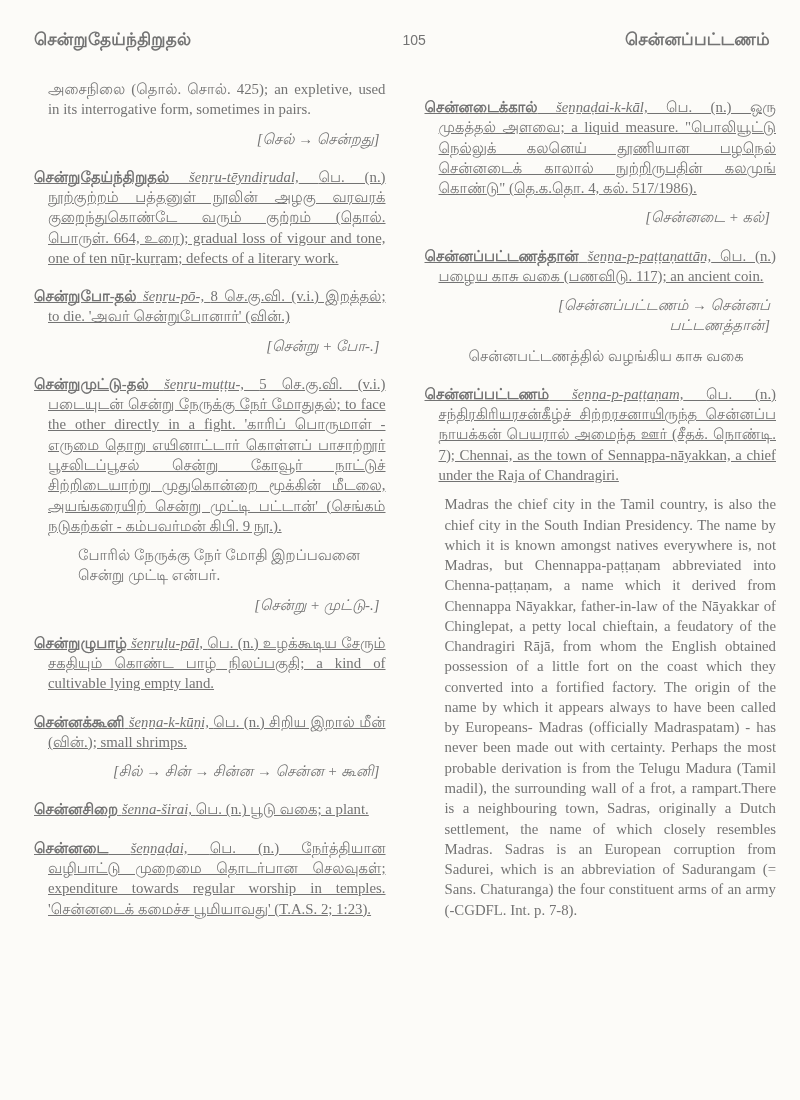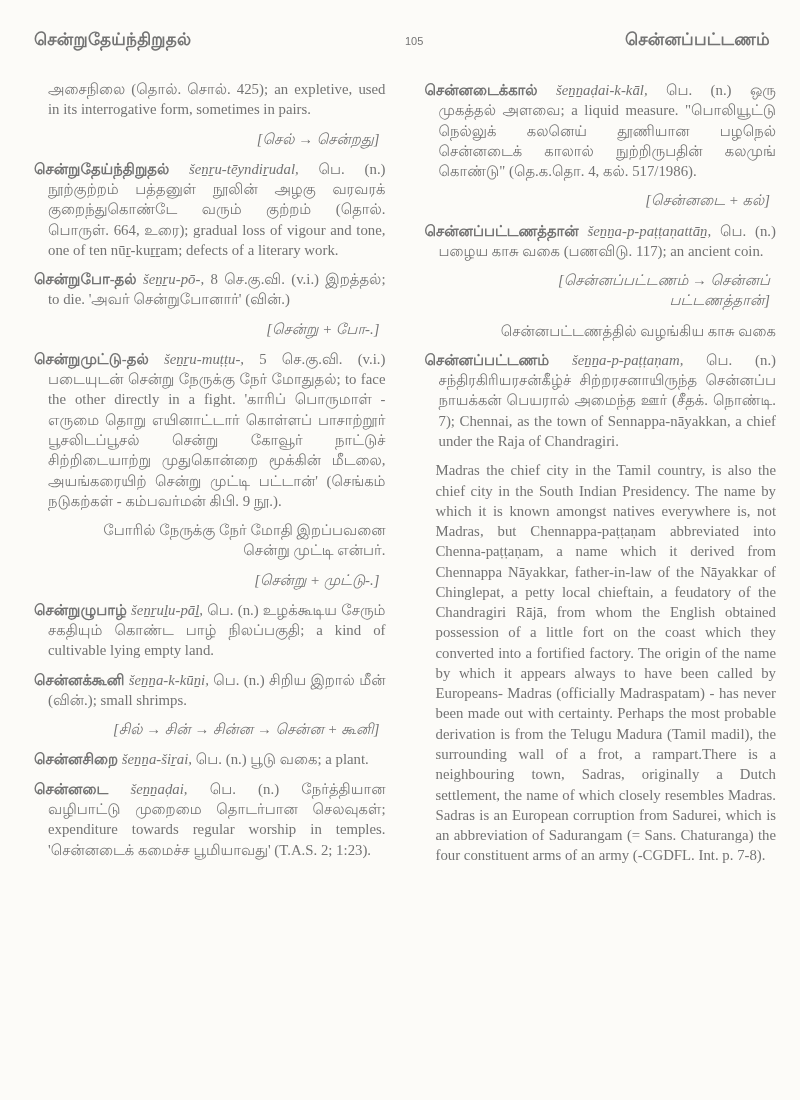--- a/index.html
+++ b/index.html
@@ -26,62 +26,62 @@
     padding: 30px 30px 0 34px;
     font-size: 17px;
   }
   .running-head .guide {
     font-weight: bold;
     letter-spacing: 0.2px;
   }
   .running-head .folio {
     font-family: "Liberation Sans", "DejaVu Sans", sans-serif;
     font-weight: 400;
-    font-size: 11px;
+    font-size: 14px;
     transform: translateX(6px);
   }
   
   .columns {
     display: flex;
     gap: 39px;
     padding: 28px 24px 0 34px;
     box-sizing: border-box;
   }
   .col {
     flex: 1 1 0;
     min-width: 0;
     font-size: 14.8px;
     line-height: 1.37;
     text-align: justify;
   }
   .blk { margin: 0 0 9px 0; }
   
   .cont { margin-left: 14px; }
   
-  .entry { padding-left: 14px; text-indent: -14px; margin-top: 1px; }
+  .entry { padding-left: 14px; text-indent: -14px; margin-top: 18px; text-decoration: underline; }
   .hw { font-weight: bold; }
   .tr { font-style: italic; }
   
   .etym {
     margin-left: 44px;
     margin-right: 6px;
     font-style: italic;
     text-align: right;
     margin-top: 4px;
     margin-bottom: 10px;
   }
   
   .note {
     margin-left: 44px;
-    text-align: right;
+    text-align: left;
     margin-top: 4px;
   }
   
   .para {
-    margin-left: 11px;
+    margin-left: 20px;
     margin-top: 6px;
   }
 </style>
 </head>
 <body>
 
 <div class="page">
 
   <div class="running-head">
     <span class="guide">சென்றுதேய்ந்திறுதல்</span>

